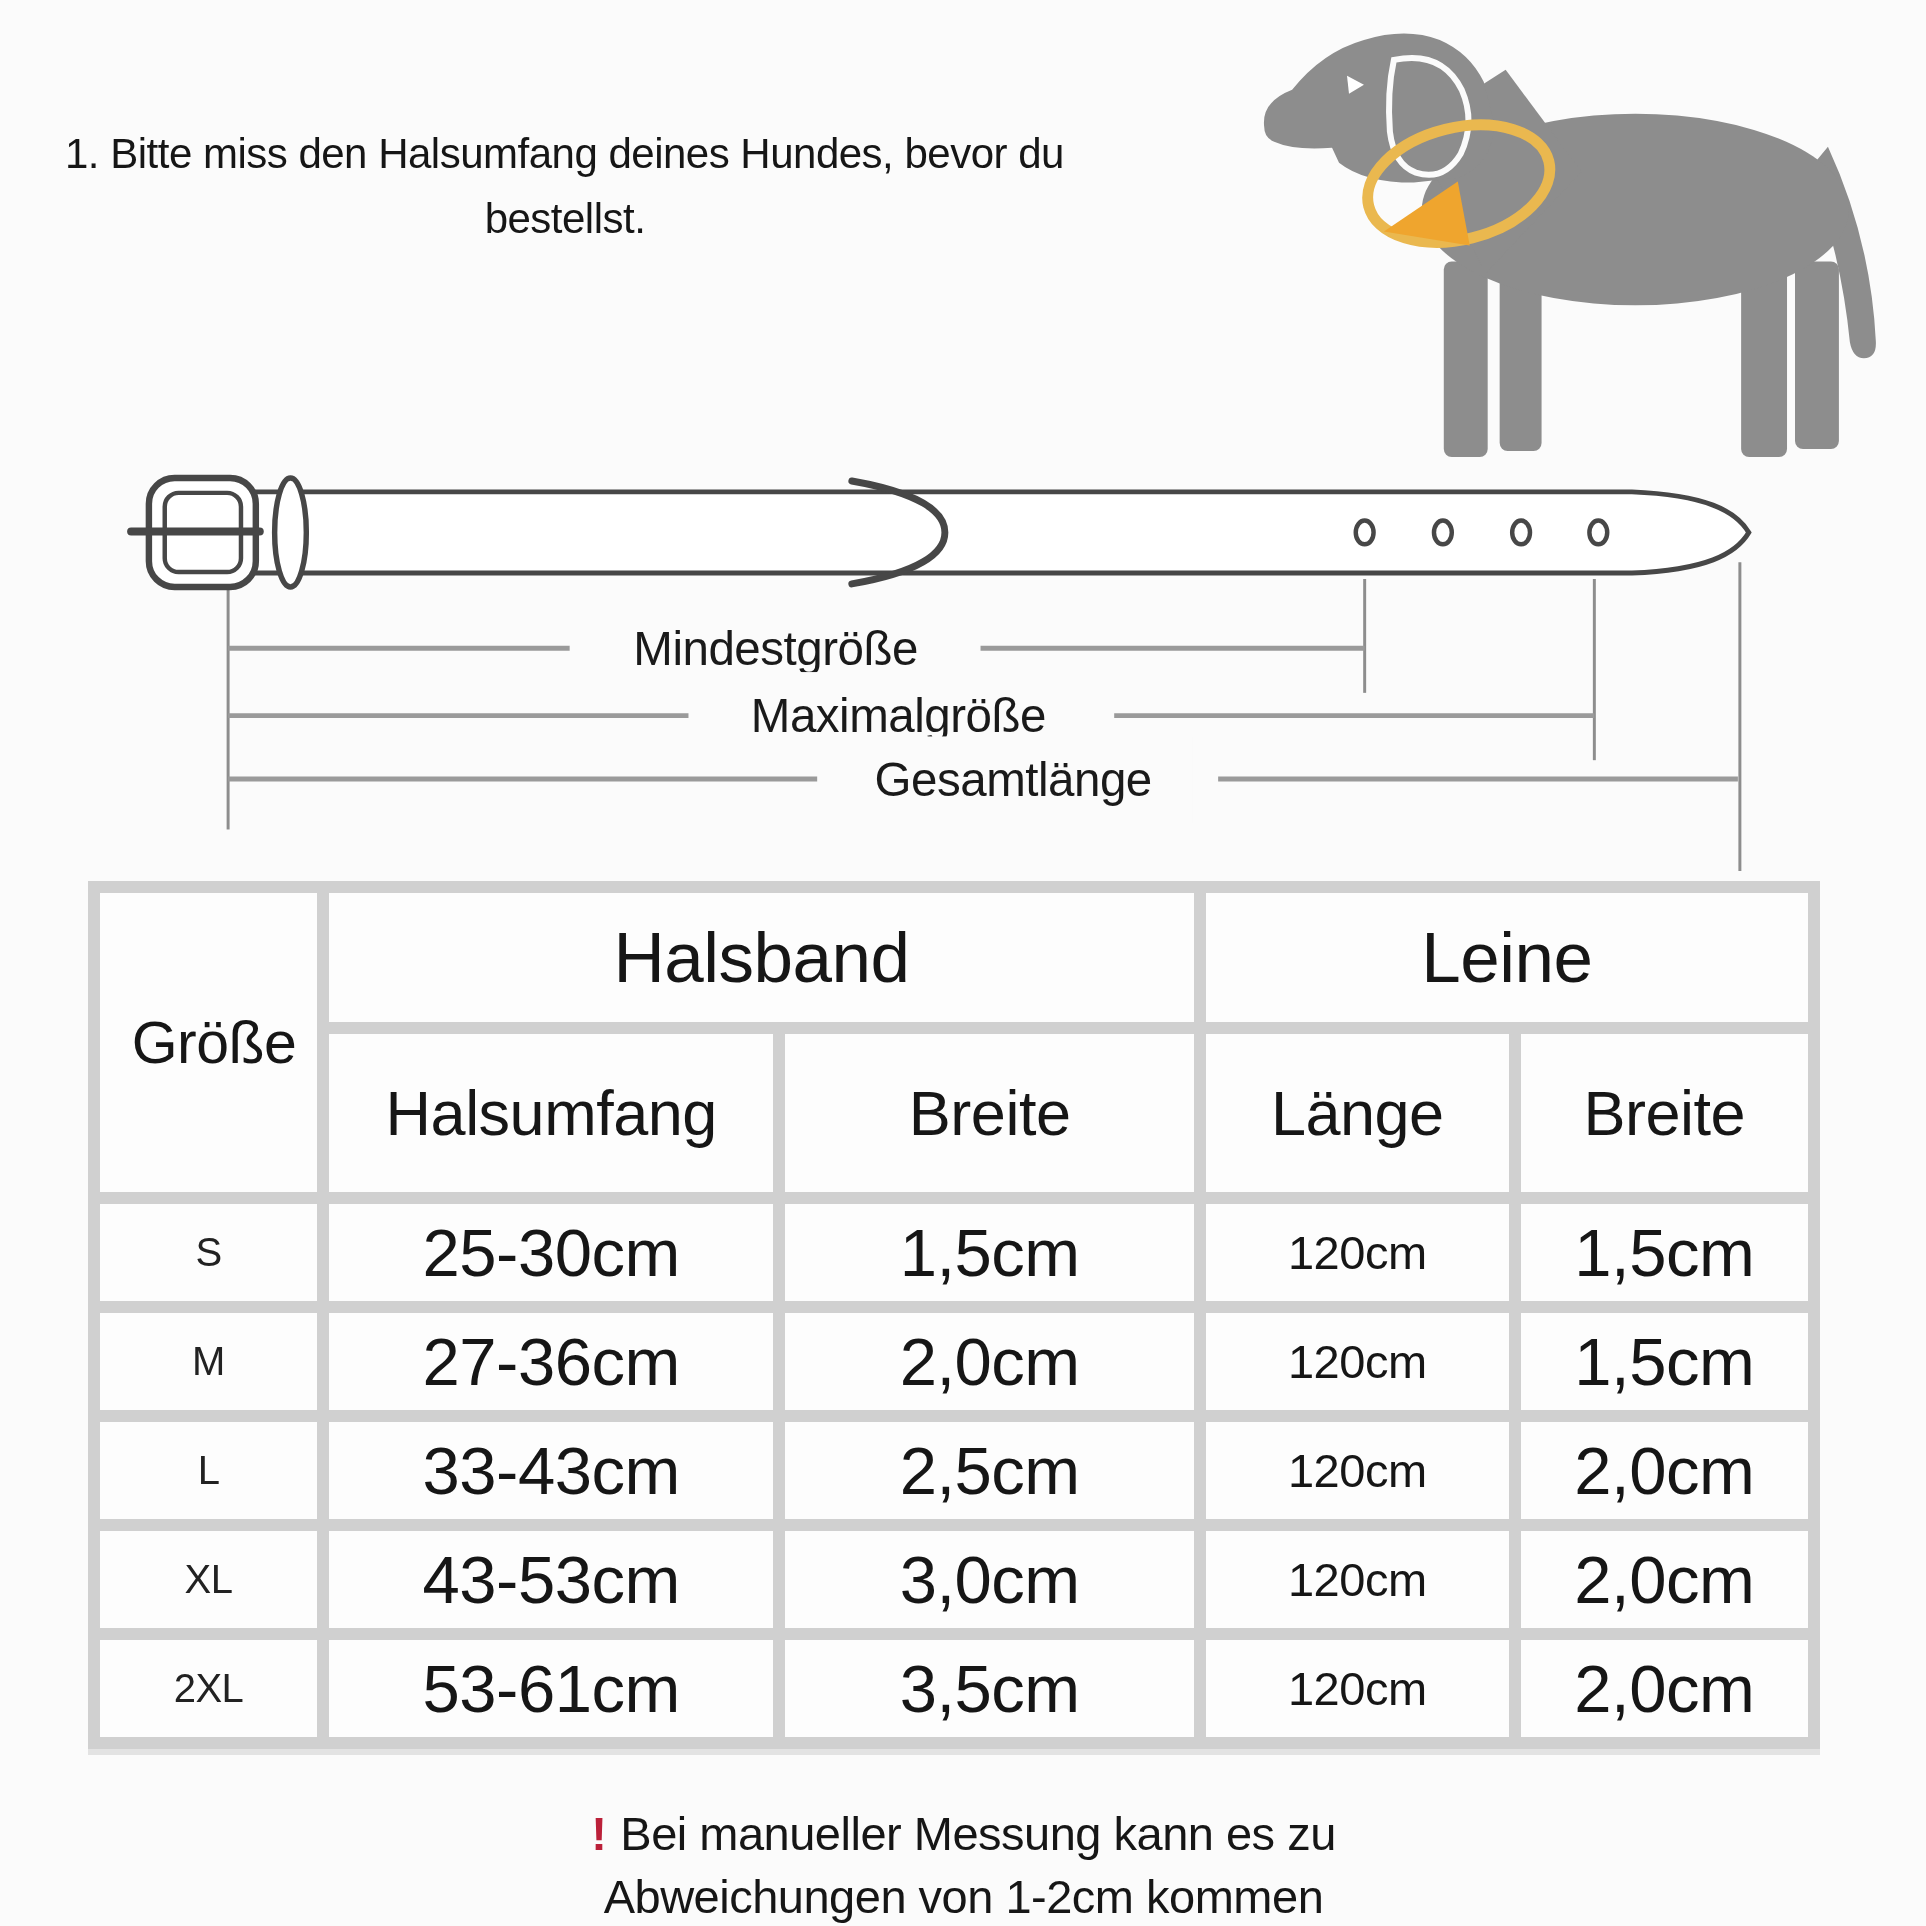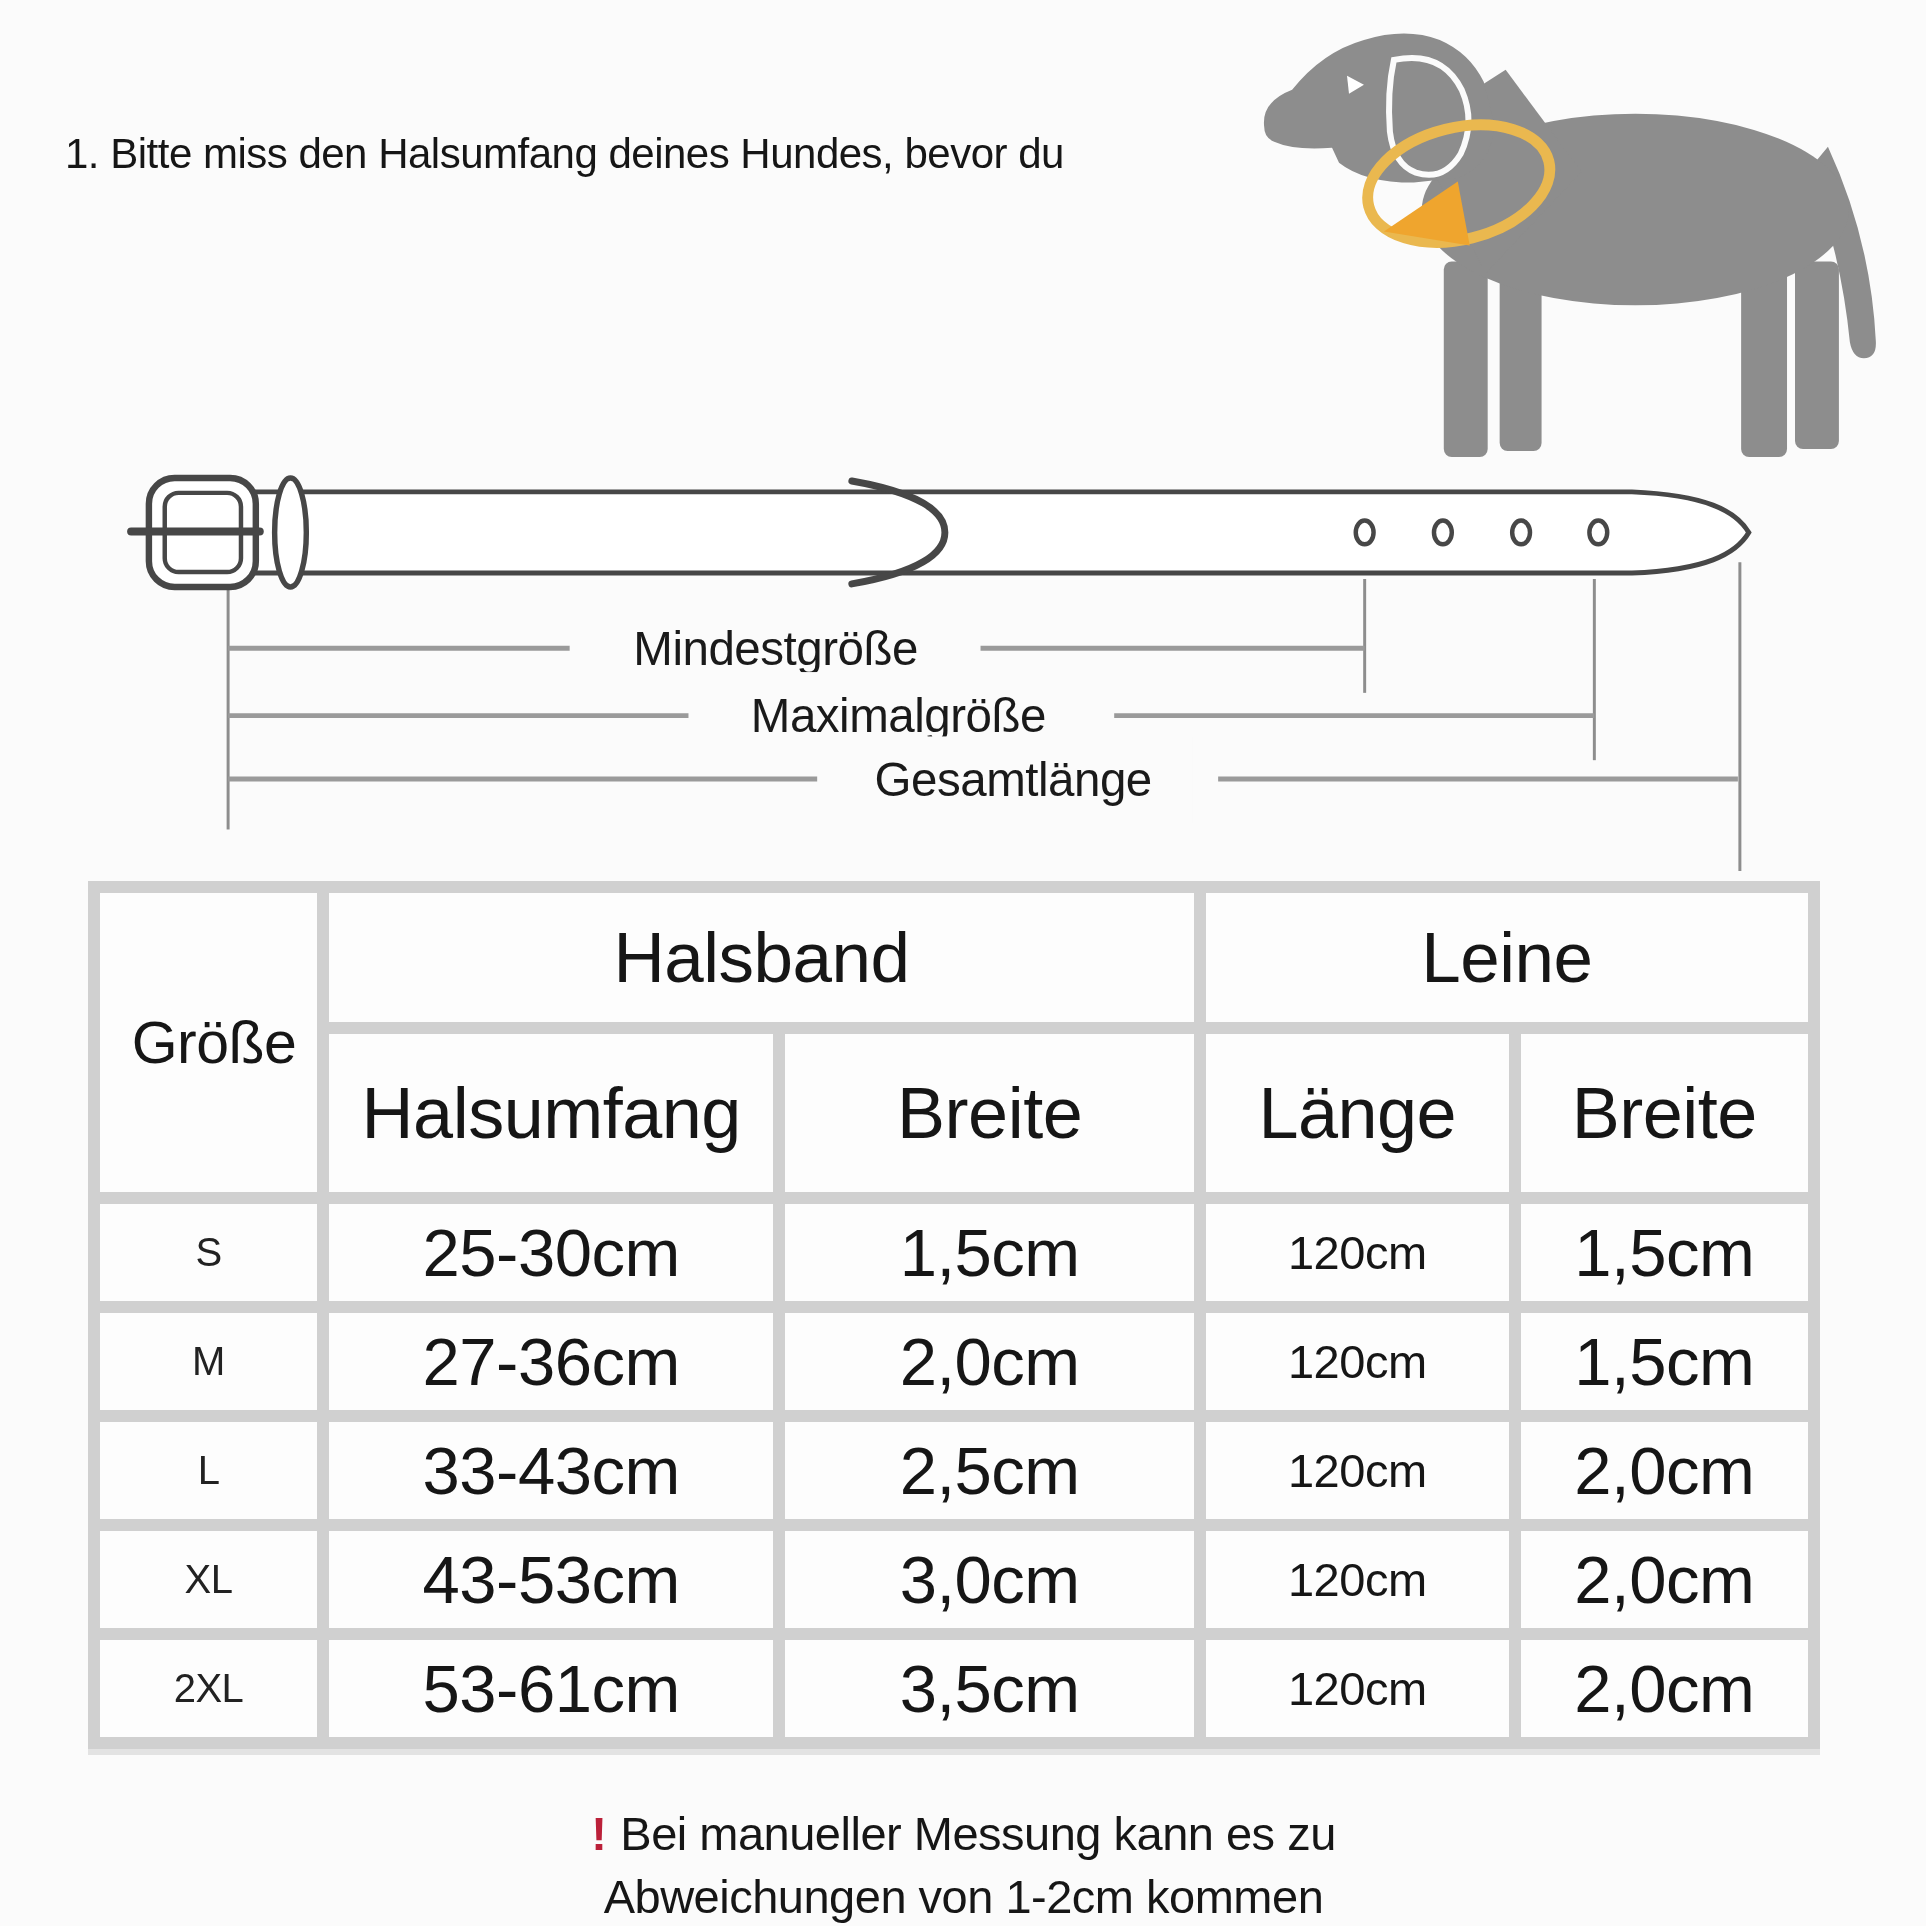--- a/index.html
+++ b/index.html
@@ -30,36 +30,37 @@
   table.size-table{
     border-collapse:separate;border-spacing:12px;width:100%;
     table-layout:fixed;
   }
   .size-table td{
     background:#fdfdfd;text-align:center;vertical-align:middle;
     overflow:hidden;
   }
   td.group-cell{font-size:71px;height:127px;}
   td.corner-cell{font-size:59px;text-align:center;padding-left:12px;}
-  td.sub-cell{font-size:72px;height:156px;}
+  td.sub-cell{font-size:63px;height:156px;}
   td.size-cell{font-size:40px;height:95px;color:#222;}
   td.data-cell{font-size:67px;height:95px;}
   td.lange-cell{font-size:47px;}
   
   .footnote{position:absolute;left:0;top:1802px;width:1927px;text-align:center;}
   .fn-line{font-size:47px;line-height:63px;}
   .excl{color:#bb2039;font-weight:bold;margin-right:14px;}
 </style>
 </head>
 <body>
 
 <div>
 
   <div class="instructions">
     <div class="ins-line left">1. Bitte miss den Halsumfang deines Hundes, bevor du</div>
+    <div class="ins-line center">bestellst.</div>
   </div>
 
   <svg class="dog-svg" viewBox="0 0 660 452">
     <g>
 
       <rect x="200" y="250" width="44" height="196" rx="8" fill="#8d8d8d"></rect>
       <rect x="256" y="250" width="42" height="190" rx="8" fill="#8d8d8d"></rect>
       <rect x="498" y="250" width="46" height="196" rx="8" fill="#8d8d8d"></rect>
       <rect x="552" y="250" width="44" height="188" rx="8" fill="#8d8d8d"></rect>
 

